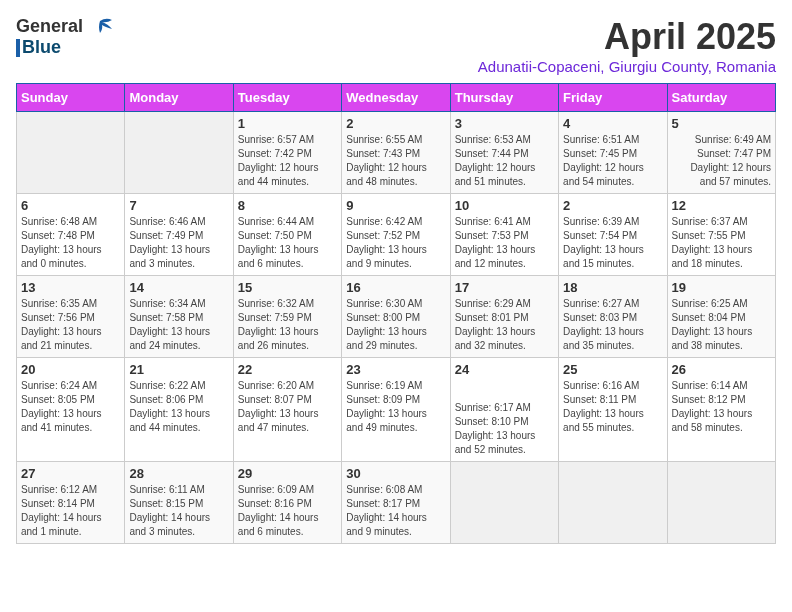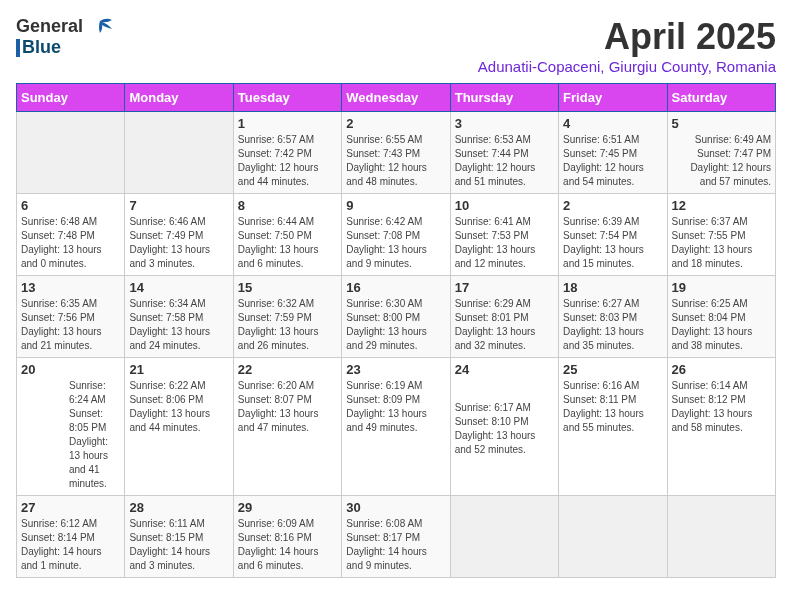--- a/index.html
+++ b/index.html
@@ -153,21 +153,21 @@
         </td>
         <td>
           <span class="day-number">8</span>
           <div class="day-detail" style="white-space: pre-line;">Sunrise: 6:44 AM
 Sunset: 7:50 PM
 Daylight: 13 hours and 6 minutes.</div>
         </td>
         <td>
           <span class="day-number">9</span>
           <div class="day-detail" style="white-space: pre-line;">Sunrise: 6:42 AM
-Sunset: 7:08 PM
+Sunset: 7:52 PM
 Daylight: 13 hours and 9 minutes.</div>
         </td>
         <td>
           <span class="day-number">10</span>
           <div class="day-detail" style="white-space: pre-line;">Sunrise: 6:41 AM
 Sunset: 7:53 PM
 Daylight: 13 hours and 12 minutes.</div>
         </td>
         <td>
           <span class="day-number">2</span>
@@ -222,21 +222,21 @@
         <td>
           <span class="day-number">19</span>
           <div class="day-detail" style="white-space: pre-line;">Sunrise: 6:25 AM
 Sunset: 8:04 PM
 Daylight: 13 hours and 38 minutes.</div>
         </td>
       </tr>
       <tr>
         <td>
           <span class="day-number">20</span>
-          <div class="day-detail" style="white-space: pre-line; margin-left: 48px;">Sunrise: 6:24 AM
+          <div class="day-detail" style="white-space: pre-line;">Sunrise: 6:24 AM
 Sunset: 8:05 PM
 Daylight: 13 hours and 41 minutes.</div>
         </td>
         <td>
           <span class="day-number">21</span>
           <div class="day-detail" style="white-space: pre-line;">Sunrise: 6:22 AM
 Sunset: 8:06 PM
 Daylight: 13 hours and 44 minutes.</div>
         </td>
         <td>

